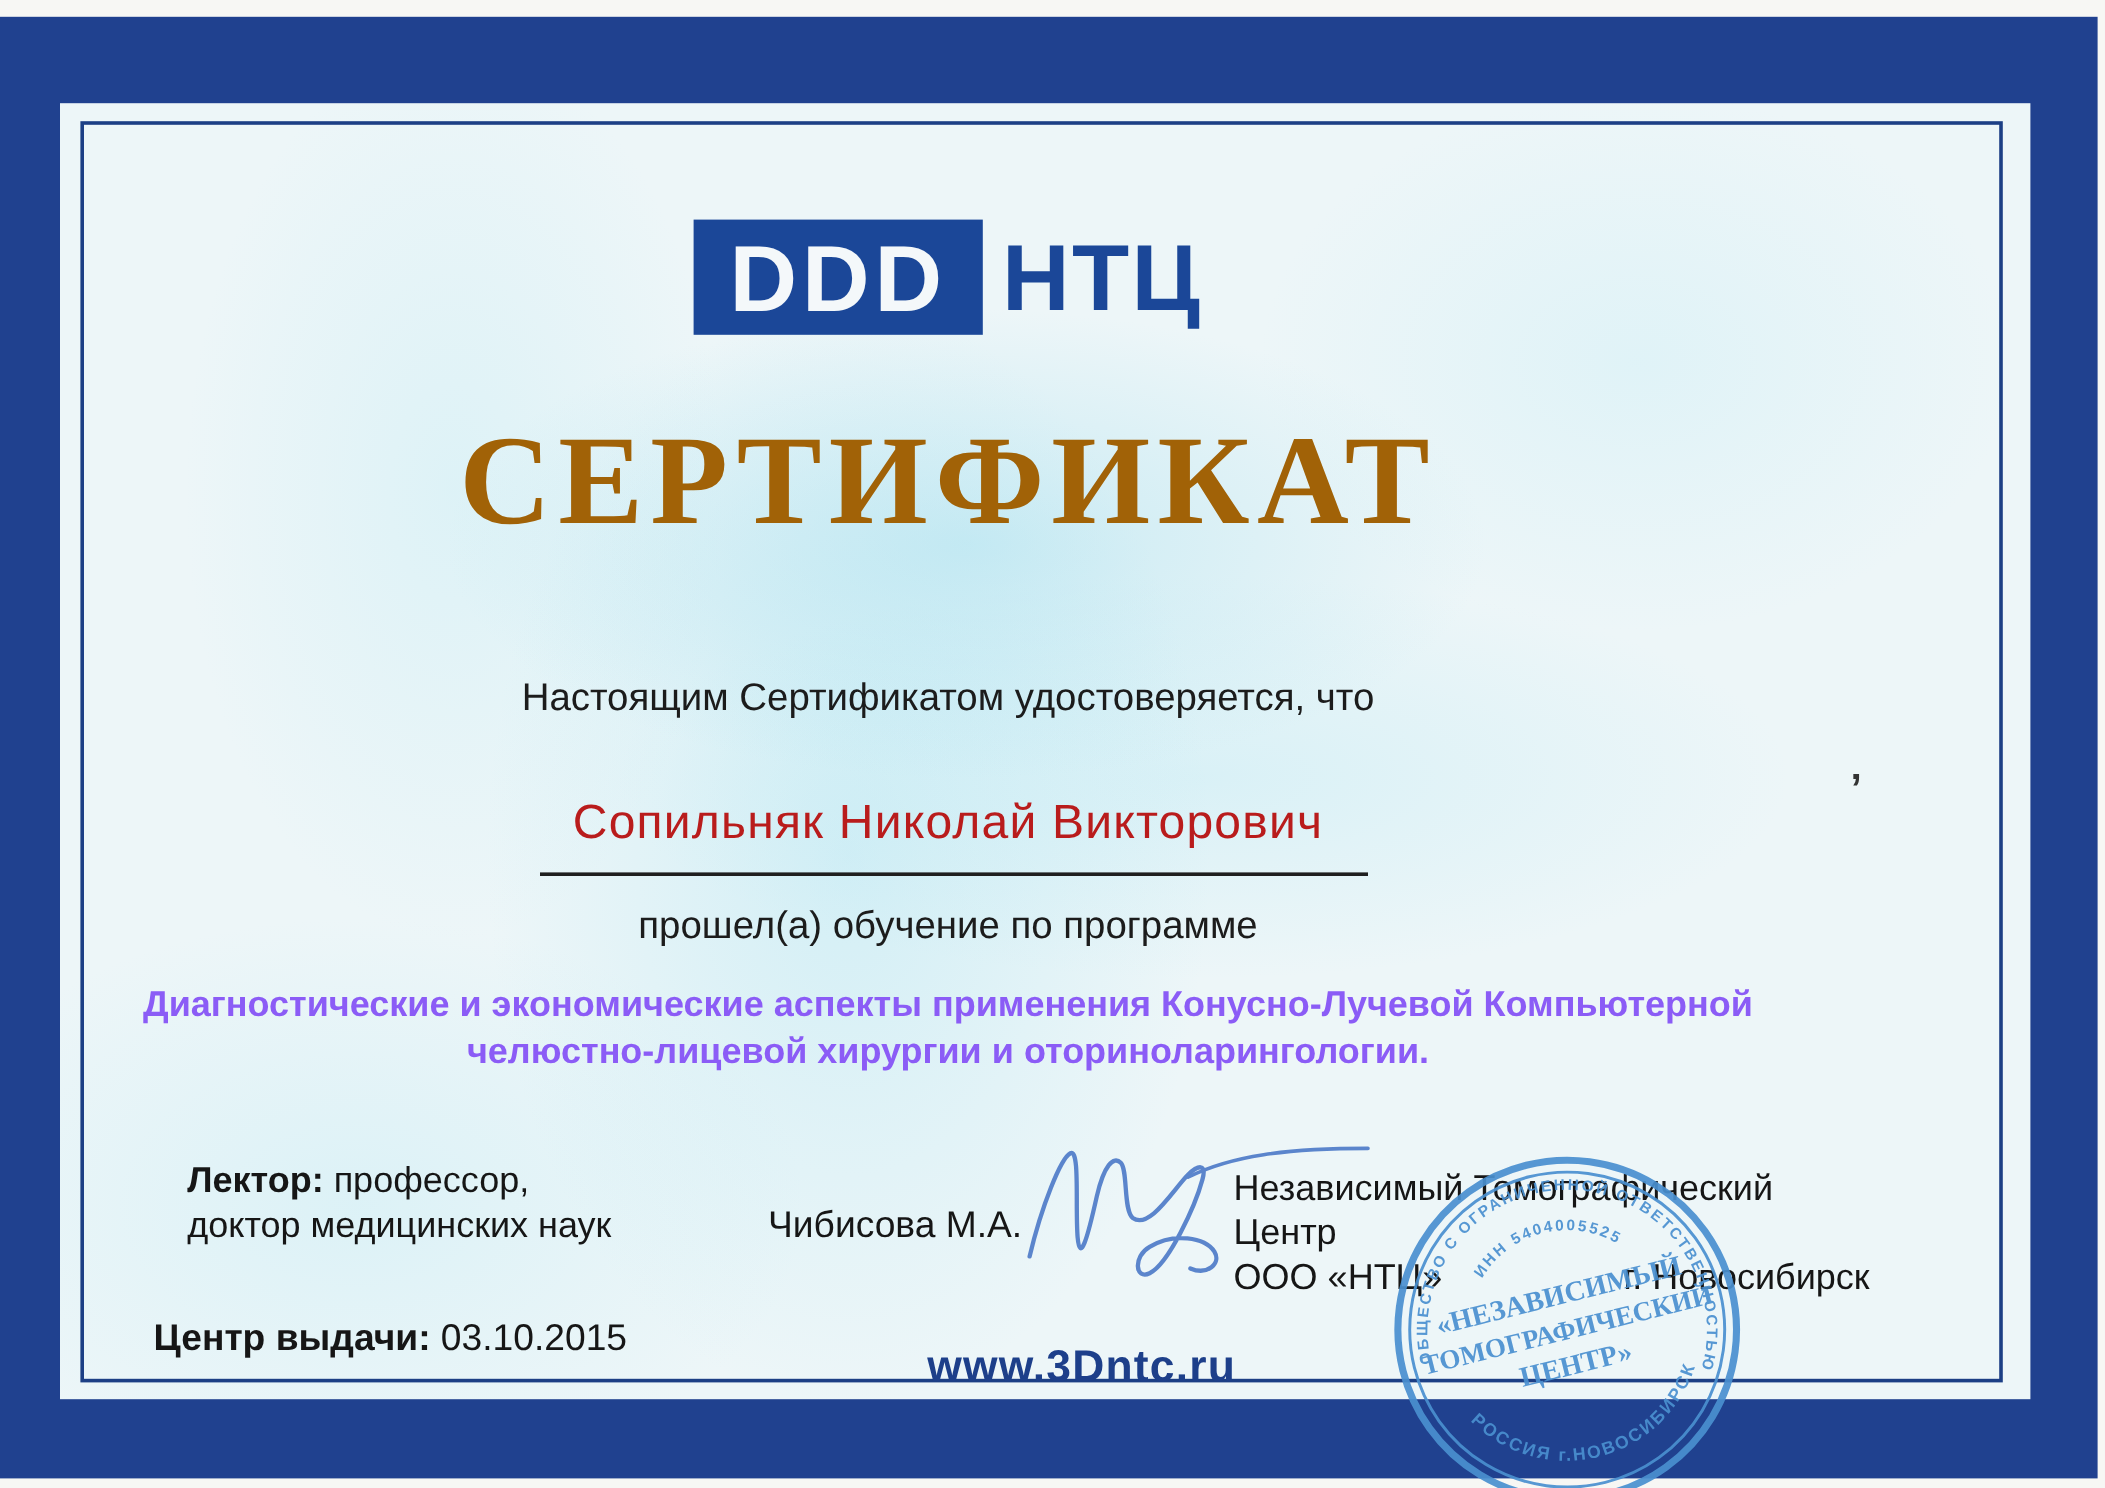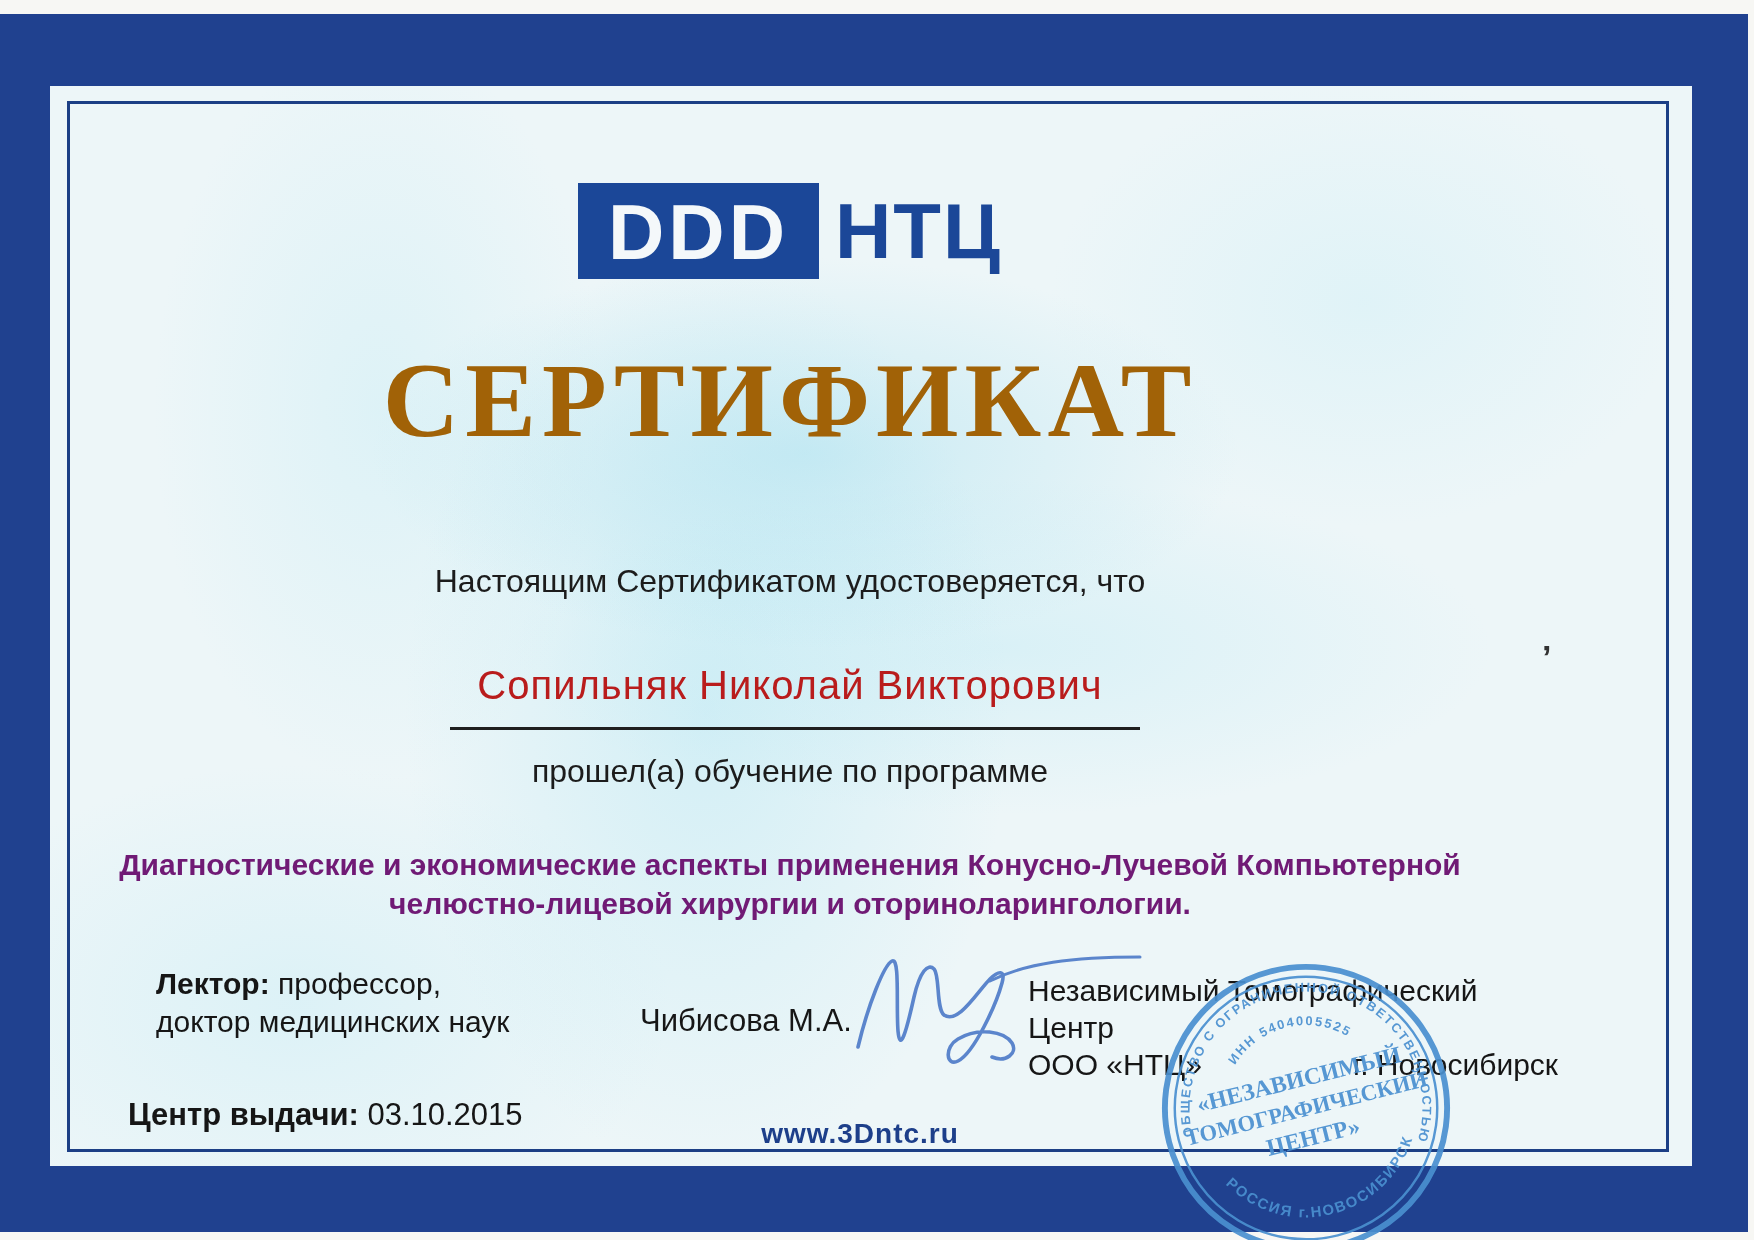--- a/index.html
+++ b/index.html
@@ -60,21 +60,21 @@
   .name-line{
     position:absolute;top:727px;left:395px;width:690px;
     border-top:3px solid #1f1f1f;
   }
   .completed{
     position:absolute;top:753px;left:0;width:100%;
     font-size:32px;color:#1c1c1c;
   }
   .program{
     position:absolute;top:818px;left:0;width:100%;
-    font-size:30px;font-weight:bold;color:#701a75;line-height:39px;margin-top:27px;
+    font-size:30px;font-weight:bold;color:#8b5cf6;line-height:39px;
   }
   .lecturer{
     position:absolute;left:128px;top:965px;
     font-size:30px;color:#161616;text-align:left;line-height:38px;margin-left:28px;
   }
   .lecturer b{font-weight:bold;}
   .signer{
     position:absolute;left:640px;top:1003px;
     font-size:31px;color:#161616;
   }
@@ -85,22 +85,22 @@
     position:absolute;left:1028px;top:972px;width:530px;
     font-size:30px;color:#161616;text-align:left;line-height:37px;
   }
   .org-row2{display:flex;justify-content:space-between;}
   .date{
     position:absolute;left:128px;top:1097px;
     font-size:31px;color:#161616;
   }
   .date b{font-weight:bold;}
   .website{
-    position:absolute;left:690px;top:1118px;width:340px;text-align:center;
-    font-size:28px;font-weight:bold;color:#1d3f8a;letter-spacing:1px;
+    position:absolute;left:690px;top:1118px;width:340px;text-align:right;
+    font-size:37px;font-weight:bold;color:#1d3f8a;letter-spacing:1px;
   }
   .stamp{
     position:absolute;left:1158px;top:960px;width:296px;height:296px;
     transform:rotate(-14deg);opacity:.92;
   }
   .mark{
     position:absolute;left:1492px;top:552px;color:#333;font-size:34px;font-weight:bold;
   }
 </style>
 </head>

